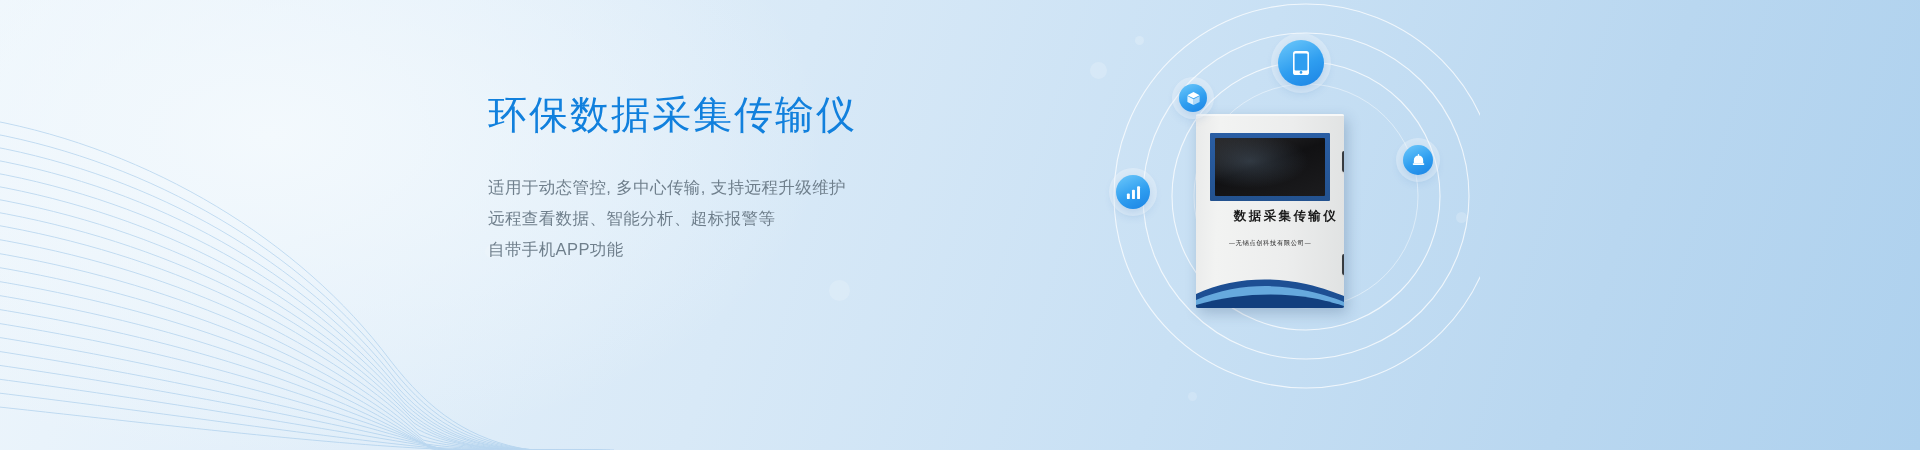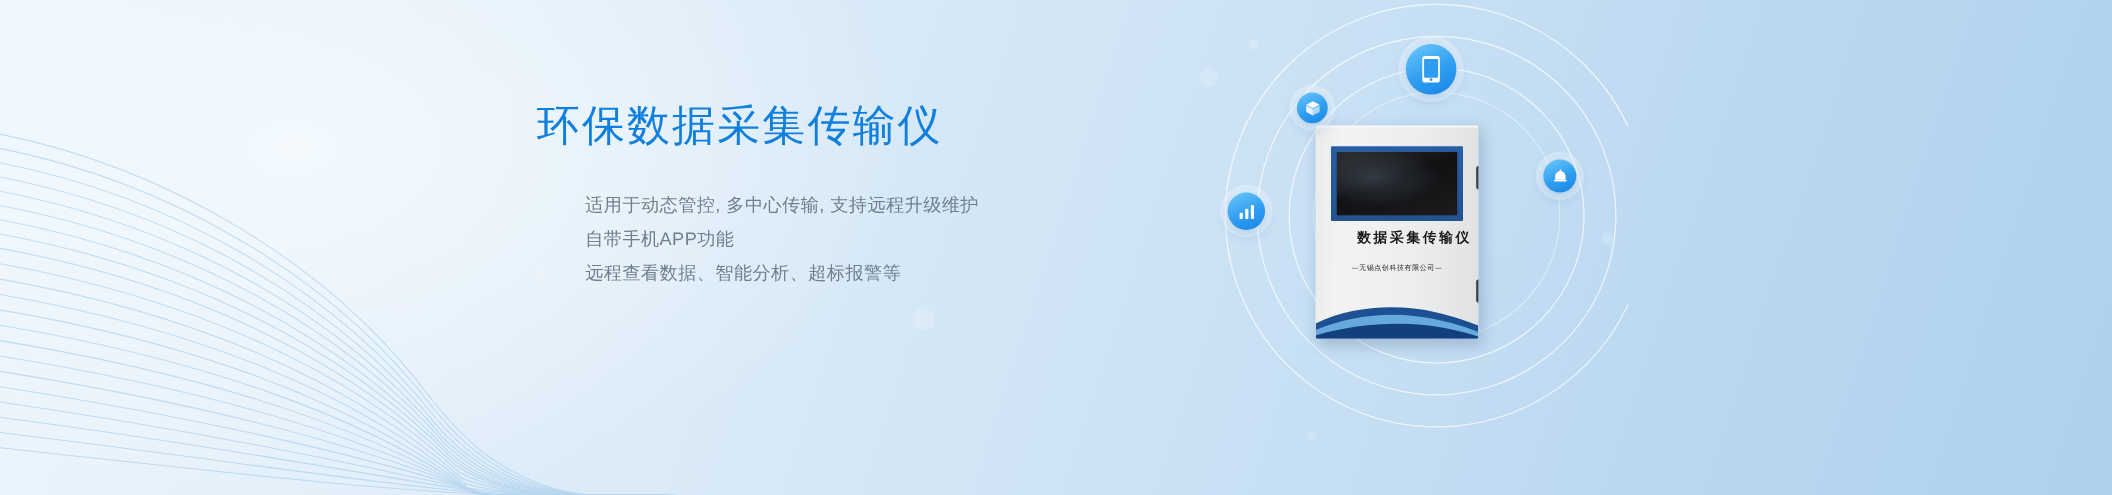--- a/index.html
+++ b/index.html
@@ -18,21 +18,21 @@
   
   #waves{position:absolute;left:0;top:0;width:760px;height:450px;}
   
   .bokeh{position:absolute;border-radius:50%;background:rgba(255,255,255,.42);}
   
   #textblock{position:absolute;left:488px;top:92px;width:560px;}
   #title{
     font-size:39px;line-height:46px;letter-spacing:2px;
     color:#1180dd;font-weight:400;white-space:nowrap;
   }
-  #sublist{margin-top:34px;margin-left:44px;}
+  #sublist{margin-top:34px;}
   .subline{
     font-size:16.5px;line-height:31px;color:#6f7f8c;
     letter-spacing:.4px;white-space:nowrap;font-weight:400;
   }
   
   #scene{position:absolute;left:1060px;top:0;width:420px;height:450px;}
   #arcs{position:absolute;left:0;top:0;width:420px;height:450px;}
   
   #device{
     position:absolute;left:136px;top:114px;width:148px;height:194px;
@@ -117,22 +117,22 @@
   <div class="bokeh" style="left:1135px;top:36px;width:9px;height:9px;opacity:.5;"></div>
   <div class="bokeh" style="left:1456px;top:212px;width:11px;height:11px;opacity:.45;"></div>
   <div class="bokeh" style="left:829px;top:280px;width:21px;height:21px;opacity:.38;"></div>
   <div class="bokeh" style="left:485px;top:245px;width:13px;height:13px;opacity:.35;"></div>
   <div class="bokeh" style="left:1188px;top:392px;width:9px;height:9px;opacity:.4;"></div>
 
   <div id="textblock">
     <div id="title">环保数据采集传输仪</div>
     <div id="sublist">
       <div class="subline">适用于动态管控, 多中心传输, 支持远程升级维护</div>
+      <div class="subline">远程查看数据、智能分析、超标报警等</div>
       <div class="subline">自带手机APP功能</div>
-      <div class="subline">远程查看数据、智能分析、超标报警等</div>
     </div>
   </div>
 
   <div id="scene">
 
     <svg id="arcs" viewBox="0 0 420 450">
       <g fill="none" stroke="#ffffff" stroke-width="1.1" opacity="0.75">
         <circle cx="246" cy="196" r="134"></circle>
         <circle cx="246" cy="196" r="163"></circle>
         <circle cx="246" cy="196" r="192"></circle>

